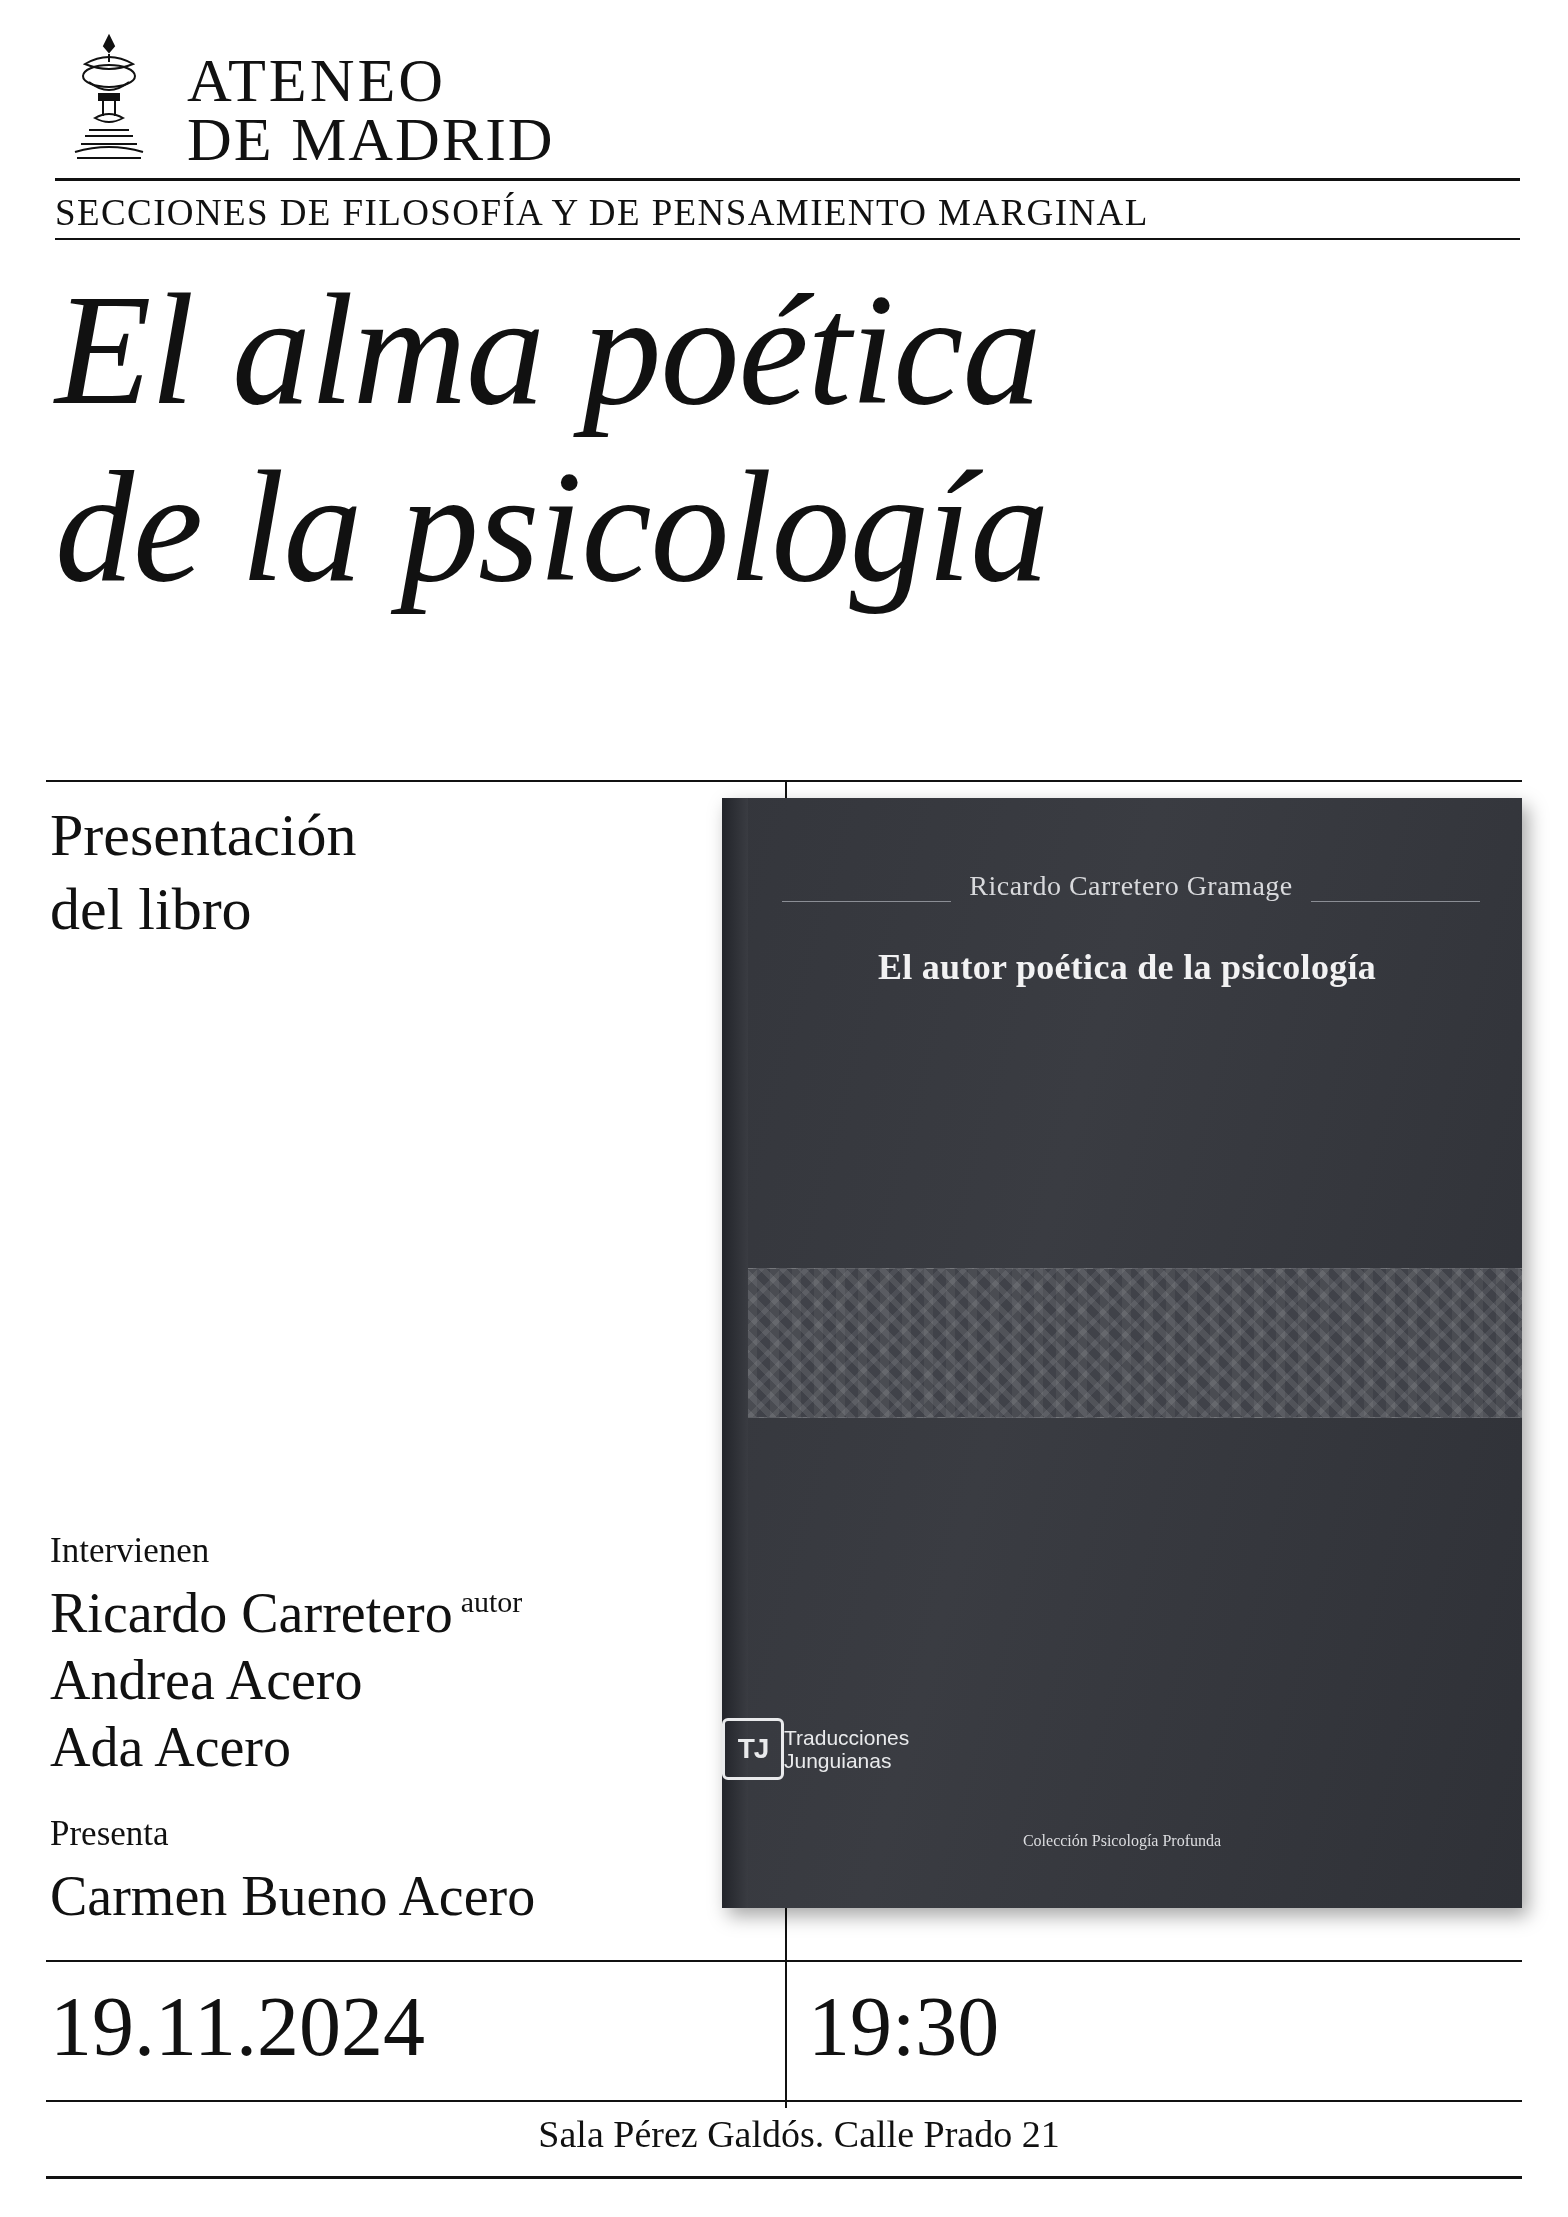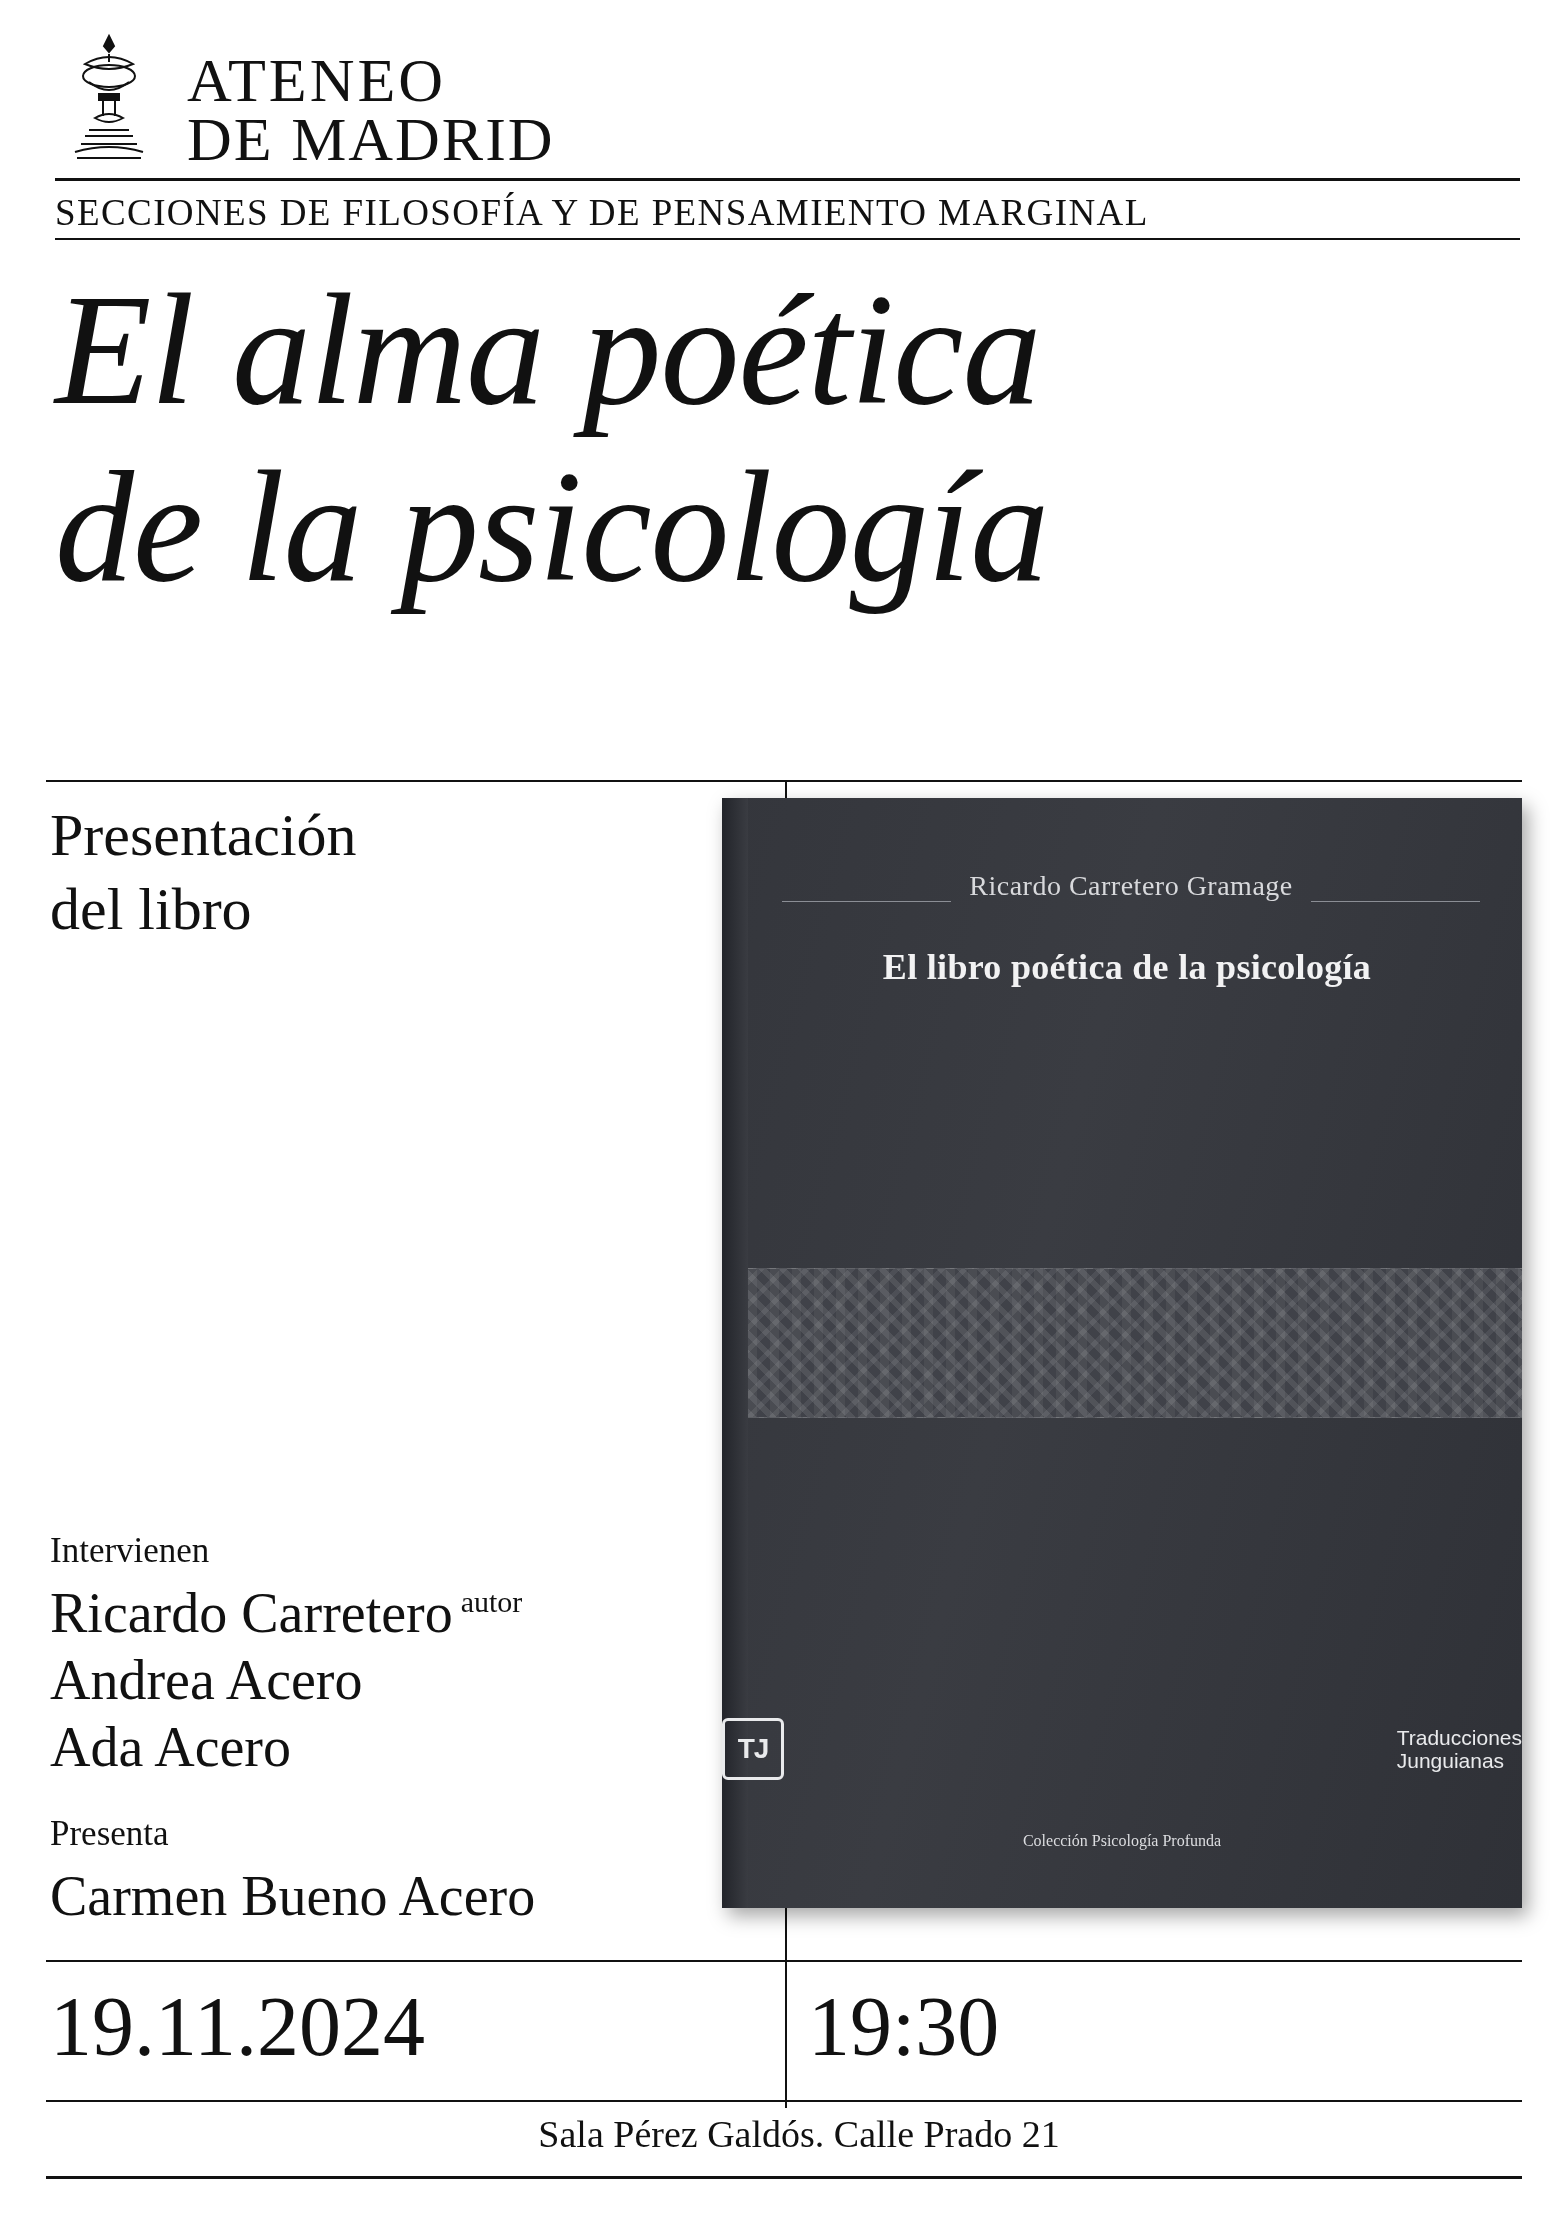--- a/index.html
+++ b/index.html
@@ -191,23 +191,22 @@
       repeating-linear-gradient(90deg, rgba(255,255,255,0.05) 0 9px, rgba(255,255,255,0) 9px 22px),
       #404249;
     border-top: 1px solid rgba(255,255,255,0.10);
     border-bottom: 1px solid rgba(255,255,255,0.10);
   }
   .book-logo {
     position: absolute;
     left: 0; right: 0;
     bottom: 128px;
     display: flex;
-    justify-content: space-between;
+    justify-content: flex-start;
     align-items: center;
-    gap: 16px;
     color: #e9eaec;
   }
   .logo-mark {
     width: 56px;
     height: 56px;
     border: 3px solid #e9eaec;
     border-radius: 6px;
     display: flex;
     align-items: center;
     justify-content: center;
@@ -346,21 +345,21 @@
   </div>
 
   <div class="book">
     <div class="book-inner">
       <div class="book-spine"></div>
       <div class="book-author-row">
         <span class="hr"></span>
         <span class="book-author">Ricardo Carretero Gramage</span>
         <span class="hr"></span>
       </div>
-      <div class="book-title">El libro poética de la psicología</div>
+      <div class="book-title">El autor poética de la psicología</div>
       <div class="book-band"></div>
       <div class="book-logo">
         <span class="logo-mark">TJ</span>
         <span class="logo-text">
           <span style="display:block">Traducciones</span>
           <span style="display:block">Junguianas</span>
         </span>
       </div>
       <div class="book-collection">Colección Psicología Profunda</div>
     </div>

